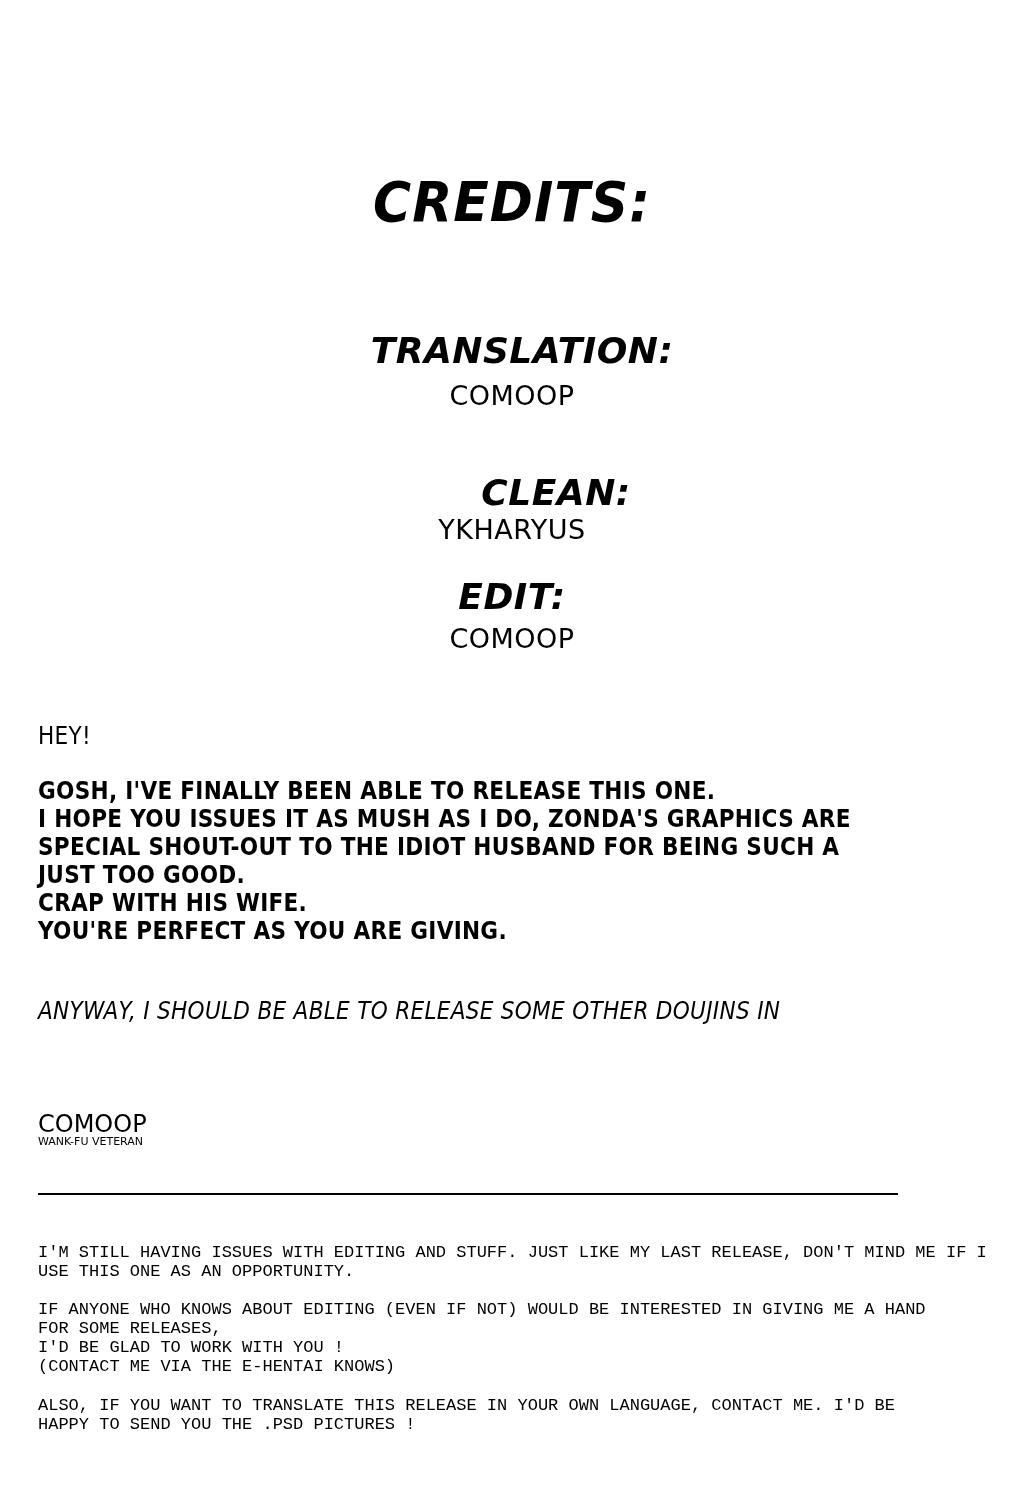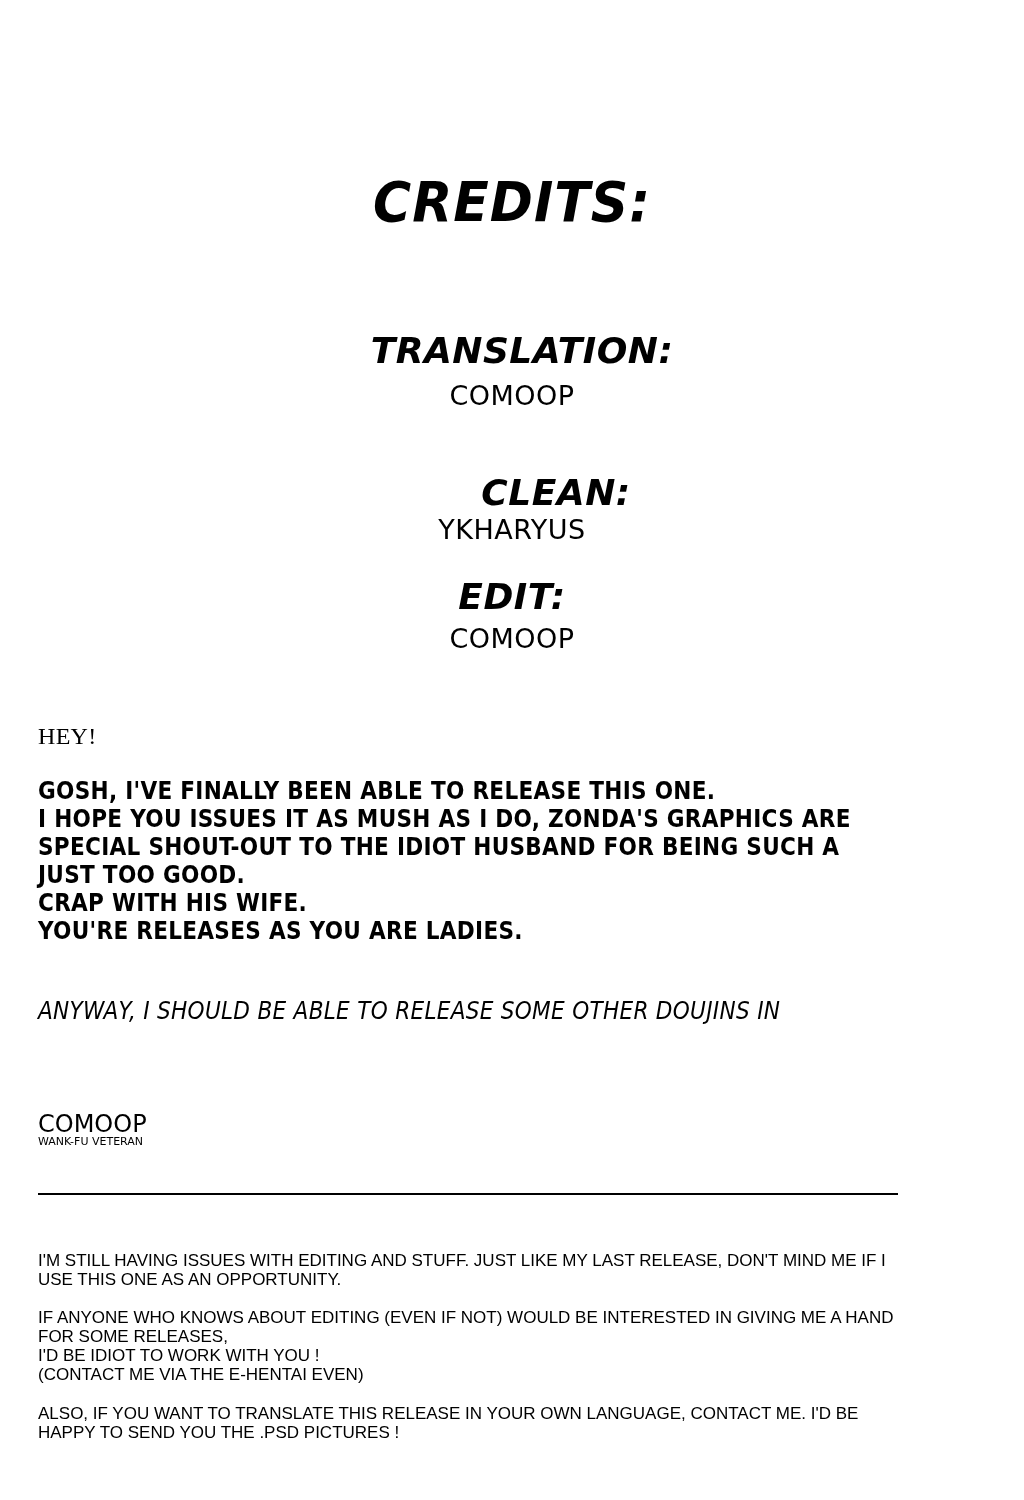--- a/index.html
+++ b/index.html
@@ -3,68 +3,68 @@
   <meta charset="utf-8">
   <style>
     html, body { margin: 0; padding: 0; background: #ffffff; }
     body { width: 1024px; height: 1500px; position: relative; overflow: hidden; color: #000; font-family: "DejaVu Sans", sans-serif; }
     .abs { position: absolute; }
     .center { left: 0; width: 1024px; text-align: center; }
     .title { font-family: "DejaVu Sans", sans-serif; font-weight: bold; font-style: italic; font-size: 52px; letter-spacing: 1px; transform: scaleY(1.05); }
     .heading { font-family: "DejaVu Sans", sans-serif; font-weight: bold; font-style: italic; font-size: 36px; letter-spacing: 0.5px; }
     .name { font-family: "DejaVu Sans", sans-serif; font-size: 27px; letter-spacing: 0.5px; }
     .body-text { left: 38px; width: 960px; font-family: "DejaVu Sans Condensed", "DejaVu Sans", sans-serif; font-size: 24px; line-height: 28px; letter-spacing: 0.3px; }
-    .small { left: 38px; width: 960px; font-family: Liberation Sans, sans-serif; font-size: 17px; line-height: 19px; transform-origin: left top; margin-top: 8px; }
+    .small { left: 38px; width: 960px; font-family: Liberation Mono, monospace; font-size: 17px; line-height: 19px; transform-origin: left top; }
     .line { display: block; white-space: nowrap; }
     .rule { left: 38px; top: 1193px; width: 860px; height: 0; border-top: 2px solid #000; }
     .sig { left: 38px; top: 1110px; font-size: 24px; }
     .sigsub { left: 38px; top: 1135px; font-size: 11px; }
   </style>
 </head>
 <body>
 
 <div class="abs center title" style="top:172px;">CREDITS:</div>
 
 <div class="abs center heading" style="top:330px; padding-left:10px;">TRANSLATION:</div>
 <div class="abs center name" style="top:380px;">COMOOP</div>
 
 <div class="abs center heading" style="top:472px;padding-left:44px;">CLEAN:</div>
 <div class="abs center name" style="top:514px;">YKHARYUS</div>
 
 <div class="abs center heading" style="top:576px;">EDIT:</div>
 <div class="abs center name" style="top:623px;">COMOOP</div>
 
-<div class="abs body-text" style="top:722px;font-family:Liberation Serif, serif;">HEY!</div>
+<div class="abs body-text" style="top:722px;">HEY!</div>
 
 <div class="abs body-text" style="top:777px;font-weight:bold;">
   <span class="line">GOSH, I'VE FINALLY BEEN ABLE TO RELEASE THIS ONE.</span>
   <span class="line">I HOPE YOU ISSUES IT AS MUSH AS I DO, ZONDA'S GRAPHICS ARE</span>
   <span class="line">SPECIAL SHOUT-OUT TO THE IDIOT HUSBAND FOR BEING SUCH A</span>
   <span class="line">JUST TOO GOOD.</span>
   <span class="line">CRAP WITH HIS WIFE.</span>
-  <span class="line">YOU'RE RELEASES AS YOU ARE LADIES.</span>
+  <span class="line">YOU'RE PERFECT AS YOU ARE GIVING.</span>
 </div>
 
 <div class="abs body-text" style="top:997px;font-style:italic;">
   <span class="line">ANYWAY, I SHOULD BE ABLE TO RELEASE SOME OTHER DOUJINS IN</span>
 </div>
 
 <div class="abs sig">COMOOP</div>
 <div class="abs sigsub">WANK-FU VETERAN</div>
 
 <div class="abs rule"></div>
 
 <div class="abs small" style="top:1243px;">
   <span class="line">I'M STILL HAVING ISSUES WITH EDITING AND STUFF. JUST LIKE MY LAST RELEASE, DON'T MIND ME IF I</span>
   <span class="line">USE THIS ONE AS AN OPPORTUNITY.</span>
 </div>
 
 <div class="abs small" style="top:1300px;">
   <span class="line">IF ANYONE WHO KNOWS ABOUT EDITING (EVEN IF NOT) WOULD BE INTERESTED IN GIVING ME A HAND</span>
   <span class="line">FOR SOME RELEASES,</span>
-  <span class="line">I'D BE IDIOT TO WORK WITH YOU !</span>
-  <span class="line">(CONTACT ME VIA THE E-HENTAI EVEN)</span>
+  <span class="line">I'D BE GLAD TO WORK WITH YOU !</span>
+  <span class="line">(CONTACT ME VIA THE E-HENTAI KNOWS)</span>
 </div>
 
 <div class="abs small" style="top:1396px;">
   <span class="line">ALSO, IF YOU WANT TO TRANSLATE THIS RELEASE IN YOUR OWN LANGUAGE, CONTACT ME. I'D BE</span>
   <span class="line">HAPPY TO SEND YOU THE .PSD PICTURES !</span>
 </div>
 
 </body></html>

